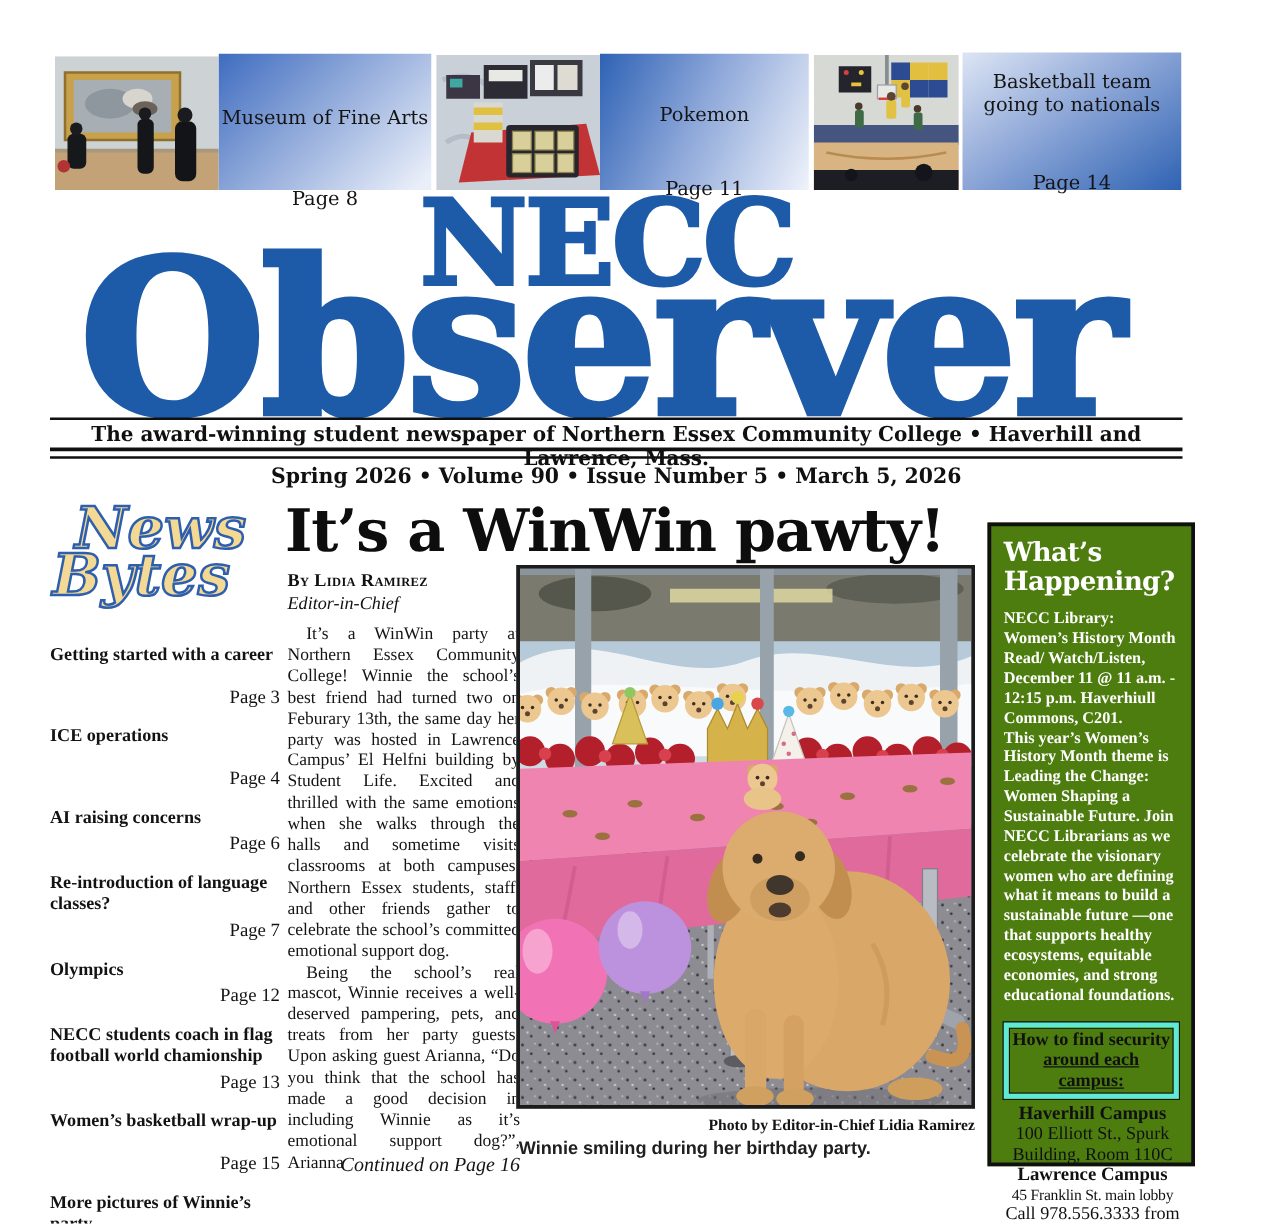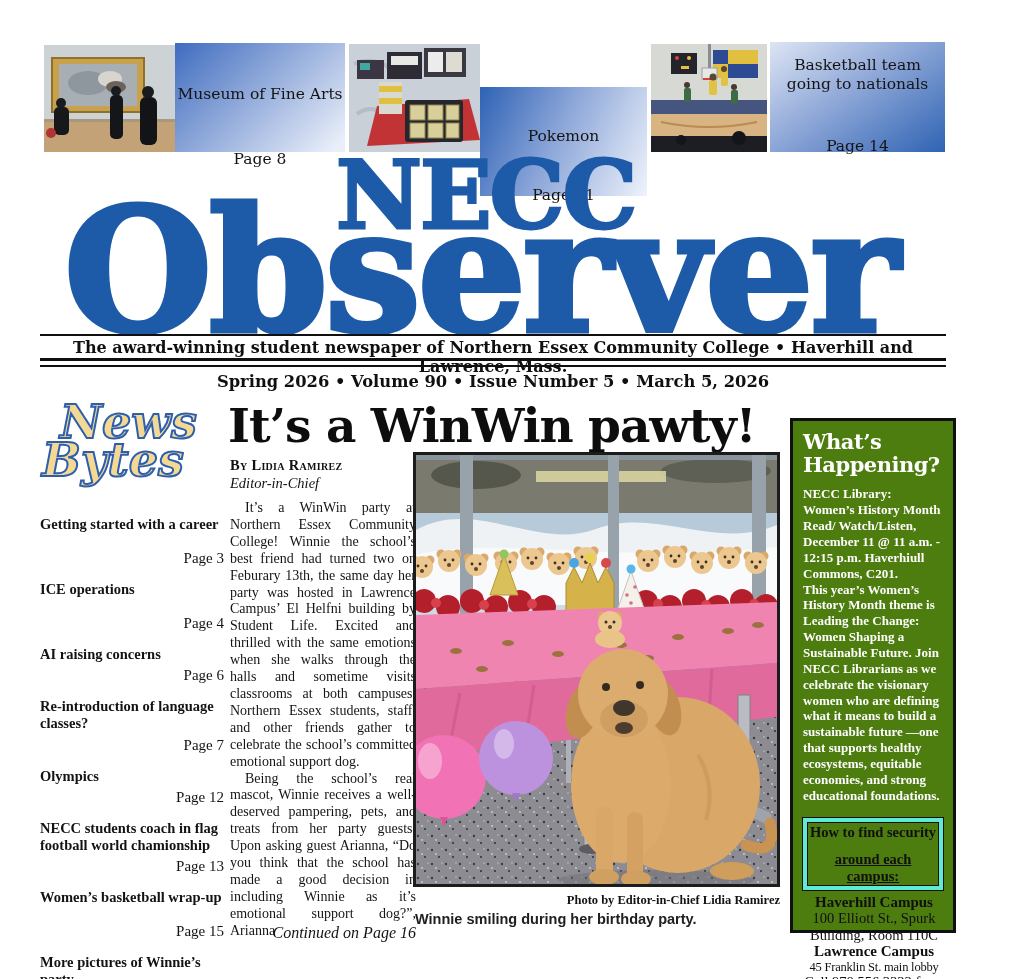--- a/index.html
+++ b/index.html
@@ -77,21 +77,21 @@
     background:#4d7c0f; border:3px solid #101010; padding:10px 8px 6px 10px; }
   #wh-title { font-family:"DejaVu Serif", serif; font-weight:bold; font-size:21px;
     color:#ffffff; line-height:1.08; letter-spacing:-0.5px; }
   .wh-body { margin-top:10px; font-weight:bold; font-size:13px; line-height:1.22;
     color:#ffffff; }
   .wh-body + .wh-body { margin-top:0; }
   #sec-box { margin:14px 2px 4px 0; border:4px solid #5eead4;
     box-shadow:0 0 0 1px #101010, inset 0 0 0 1px #101010;
     padding:2px 2px 1px; text-align:center; }
   .sec-line { font-weight:bold; font-size:14.5px; color:#101010; line-height:1.15; }
-  .sec-line.u { text-decoration:underline;margin-top:11px; }
+  .sec-line.u { text-decoration:underline; }
   #sec-info { text-align:center; color:#101010; margin-top:3px; line-height:1.12; }
   .sec-campus { font-weight:bold; font-size:15px; }
   .sec-addr { font-size:14.5px; }
   .sec-addr.cond { font-size:12.5px; letter-spacing:-0.2px; }
   .sec-note { font-size:14.5px; }
 </style>
 </head>
 <body>
 
 <div id="canvas">
@@ -141,21 +141,21 @@
         <rect x="61" y="61" width="15" height="15"></rect>
           <rect x="79" y="61" width="15" height="15"></rect>
           <rect x="97" y="61" width="13" height="15"></rect>
         <rect x="61" y="79" width="15" height="15"></rect>
           <rect x="79" y="79" width="15" height="15"></rect>
           <rect x="97" y="79" width="13" height="15"></rect>
       </g>
     </svg>
   </div>
 
-  <div class="abs teaser-box tz-pokemon" style="left:480px; top:43px; width:167px; height:109px;margin-top:44px;">
+  <div class="abs teaser-box tz-pokemon" style="left:480px; top:43px; width:167px; height:109px;">
     <div style="margin-top:40px;">Pokemon</div>
     <div style="margin-top:20px;">Page 11</div>
   </div>
 
   <div class="abs teaser-photo" style="left:651px; top:44px; width:116px; height:108px;">
     <svg width="116" height="108" viewBox="0 0 116 108">
       <rect width="116" height="108" fill="#d6d9d4"></rect>
       <rect y="56" width="116" height="16" fill="#46557f"></rect>
       <g>
         <rect x="62" y="6" width="15" height="14" fill="#2c4b93"></rect>

